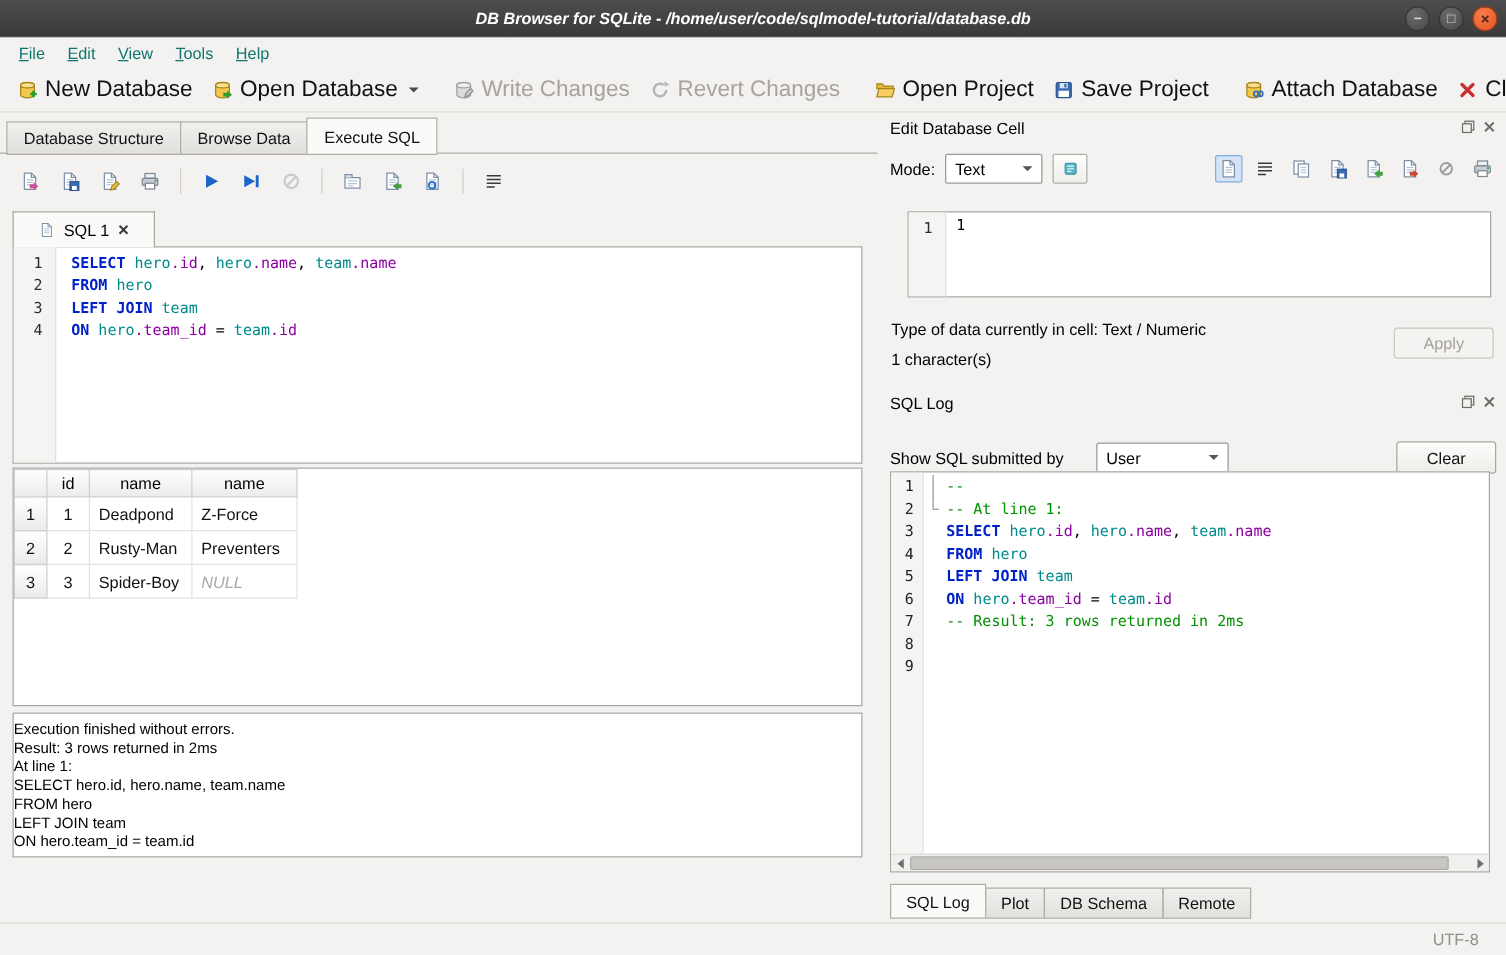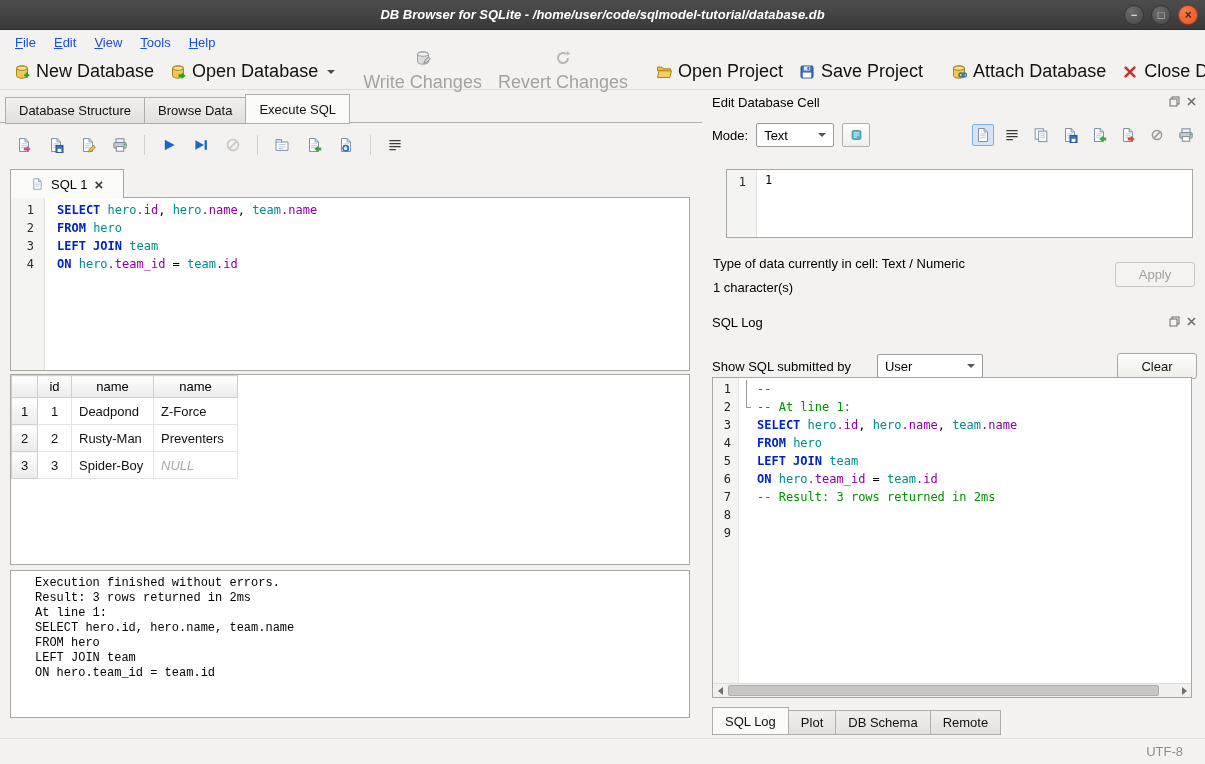--- a/index.html
+++ b/index.html
@@ -15,28 +15,28 @@
   .win-controls { position:absolute; right:7px; top:5px; display:flex; gap:7px; }
   .wc { width:20px; height:20px; border-radius:50%; display:flex; align-items:center; justify-content:center;
     font-size:11px; line-height:1; color:#d9d9d9;
     background:radial-gradient(circle at 35% 30%, #6b6b6b, #474747); border:1px solid #353535; }
   .wc.close { background:radial-gradient(circle at 35% 30%, #f47c4b, var(--close_btn,#e95420));
     border-color:#a63c17; color:#58200e; font-size:12px; }
 
   
   .menubar { position:absolute; top:30px; left:0; right:0; height:24px;
     display:flex; align-items:center; padding-left:6px; background:#f3f2f0; }
-  .menu-item { padding:3px 9px; font-size:13px; color:#1d4ed8; border-radius:2px; }
+  .menu-item { padding:3px 9px; font-size:13px; color:#0f766e; border-radius:2px; }
 
   
   .toolbar { position:absolute; top:54px; left:0; right:0; height:36px;
     display:flex; align-items:center; padding:0 6px; background:#f3f2f0;
     border-bottom:1px solid #dedcd8; }
   .tbtn { display:flex; align-items:center; gap:6px; padding:5px 8px; font-size:18px; color:#111; white-space:nowrap; }
-  .tbtn.disabled { color:#a6a39f;flex-direction:column; }
+  .tbtn.disabled { color:#a6a39f; }
   .tico { width:16px; height:16px; display:inline-flex; }
   .tsep { width:1px; height:24px; background:#cdcac6; margin:0 6px; }
   .caret { width:0; height:0; border-left:4px solid transparent; border-right:4px solid transparent;
     border-top:4px solid #4a4a4a; margin-left:3px; }
 
   .content { position:absolute; top:90px; left:0; right:0; bottom:26px; }
 
   
   .left-panel { position:absolute; left:0; top:0; width:702px; height:100%; }
   .main-tabs { position:absolute; left:5px; top:4px; display:flex; align-items:flex-end; z-index:2; }
@@ -74,23 +74,23 @@
   .results-box { position:absolute; left:10px; top:284px; width:680px; height:191px;
     background:#fff; border:1px solid #a9a7a3; overflow:hidden; }
   .results-box table { border-collapse:collapse; font-size:13px; }
   .results-box th { background:linear-gradient(#fefefe,#ebebeb); border:1px solid #d0cfcd;
     font-weight:normal; padding:2px 6px; height:22px; text-align:center; }
   .results-box td { border:1px solid #e4e3e1; padding:4px 7px; height:27px; color:#111; }
   .results-box td.rowhdr { background:linear-gradient(#fefefe,#ebebeb); border:1px solid #d0cfcd; text-align:center; }
   .results-box td.idcell { text-align:center; }
   .results-box td.null { color:#a8a8a8; font-style:italic; }
 
-  .message-box { position:absolute; left:10px; top:480px; width:680px; height:148px;
-    background:#fff; border:1px solid #a9a7a3; padding:5px 24px;
-    font-family:Liberation Mono, monospace; font-size:12px; line-height:15px;
+  .message-box { position:absolute; left:10px; top:480px; width:680px; height:116px;
+    background:#fff; border:1px solid #a9a7a3; padding:5px 0;
+    font-family:Liberation Sans, sans-serif; font-size:12px; line-height:15px;
     white-space:pre-wrap; color:#000; }
 
   
   .right-panel { position:absolute; left:706px; right:0; top:0; height:100%; }
   .panel-title { position:absolute; left:6px; font-size:13px; color:#000; }
   .panel-icons { position:absolute; right:7px; display:flex; gap:4px; }
   .pi { width:13px; height:13px; display:flex; align-items:center; justify-content:center; }
 
   .mode-row { position:absolute; left:6px; right:8px; top:31px; height:28px; display:flex; align-items:center; gap:8px; font-size:13px; }
   .combo { height:24px; background:#fff; border:1px solid #9c9a96; border-radius:2px;

